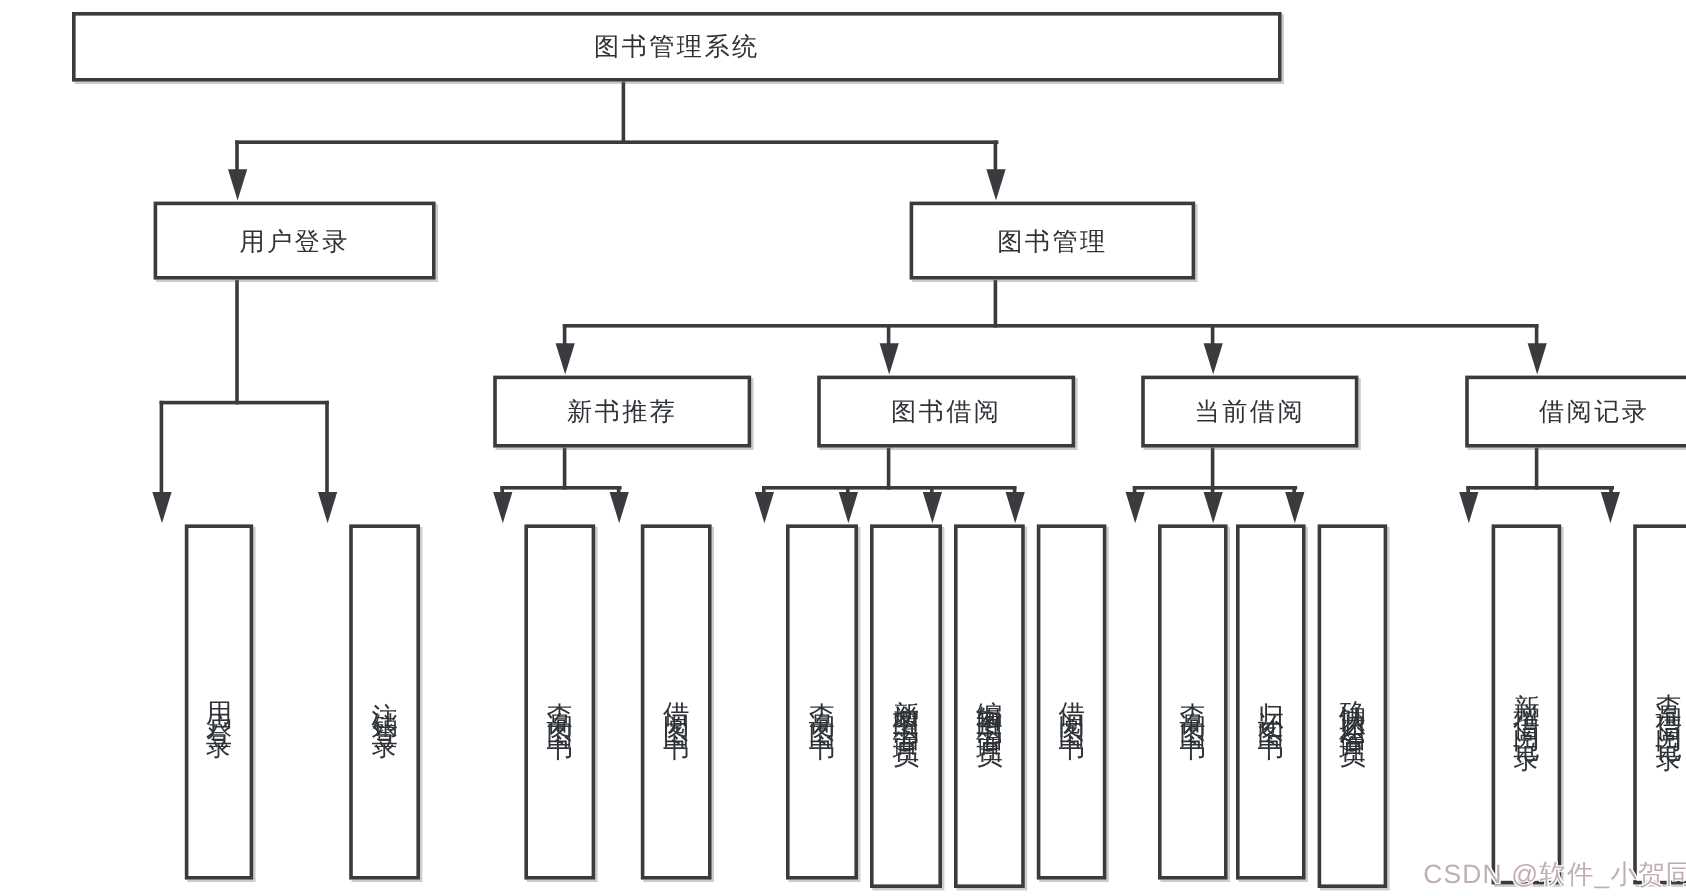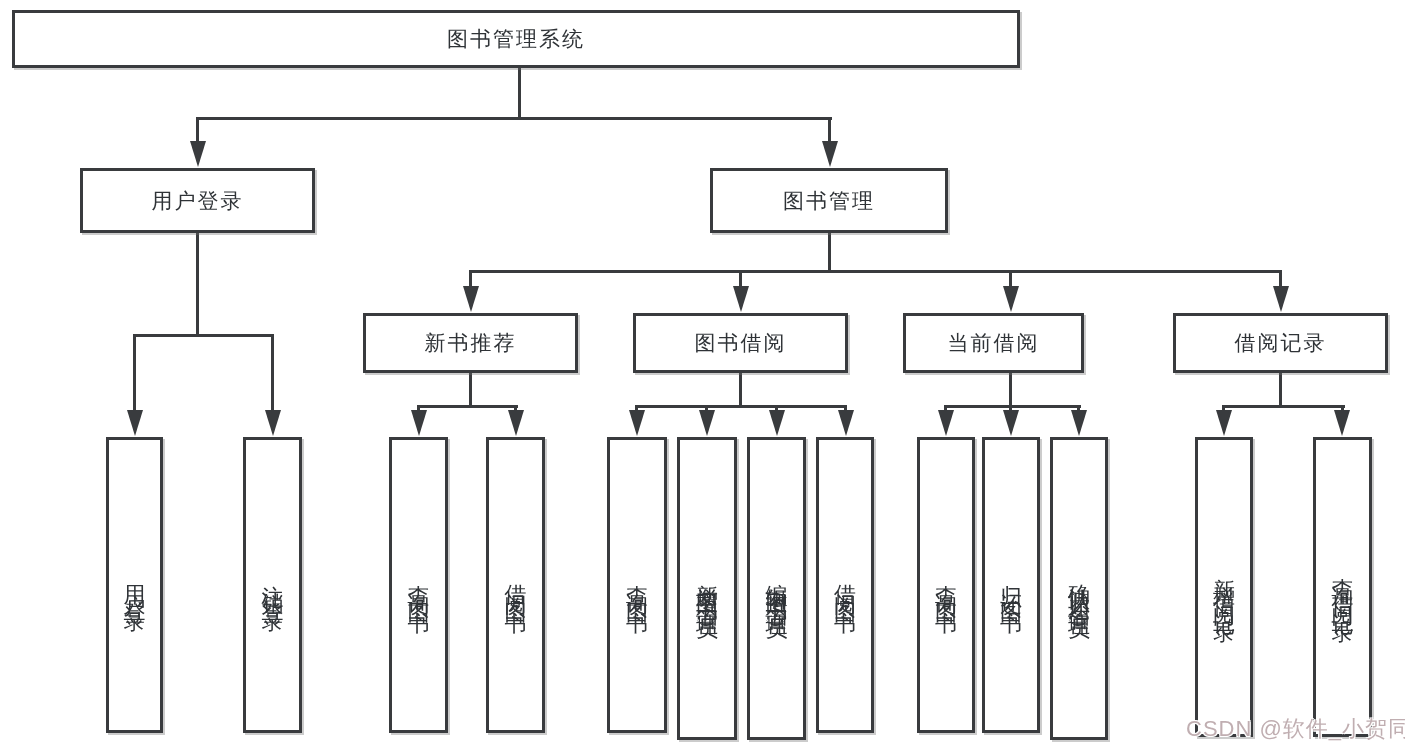--- a/index.html
+++ b/index.html
@@ -11,20 +11,21 @@
     font-family:"Liberation Sans","DejaVu Sans",sans-serif;
   }
   .box{
     position:absolute;
     box-sizing:border-box;
     background:#ffffff;
     border:3px solid #393b3e;
     box-shadow:2px 2px 0 rgba(110,110,110,0.35);
     display:flex;align-items:center;justify-content:center;
     z-index:2;
+    margin-left:48px;
   }
   .h-label{
     font-size:21px;
     color:#2f3337;
     letter-spacing:2px;
     white-space:nowrap;
   }
   .v-label{
     writing-mode:vertical-rl;
     text-orientation:mixed;

